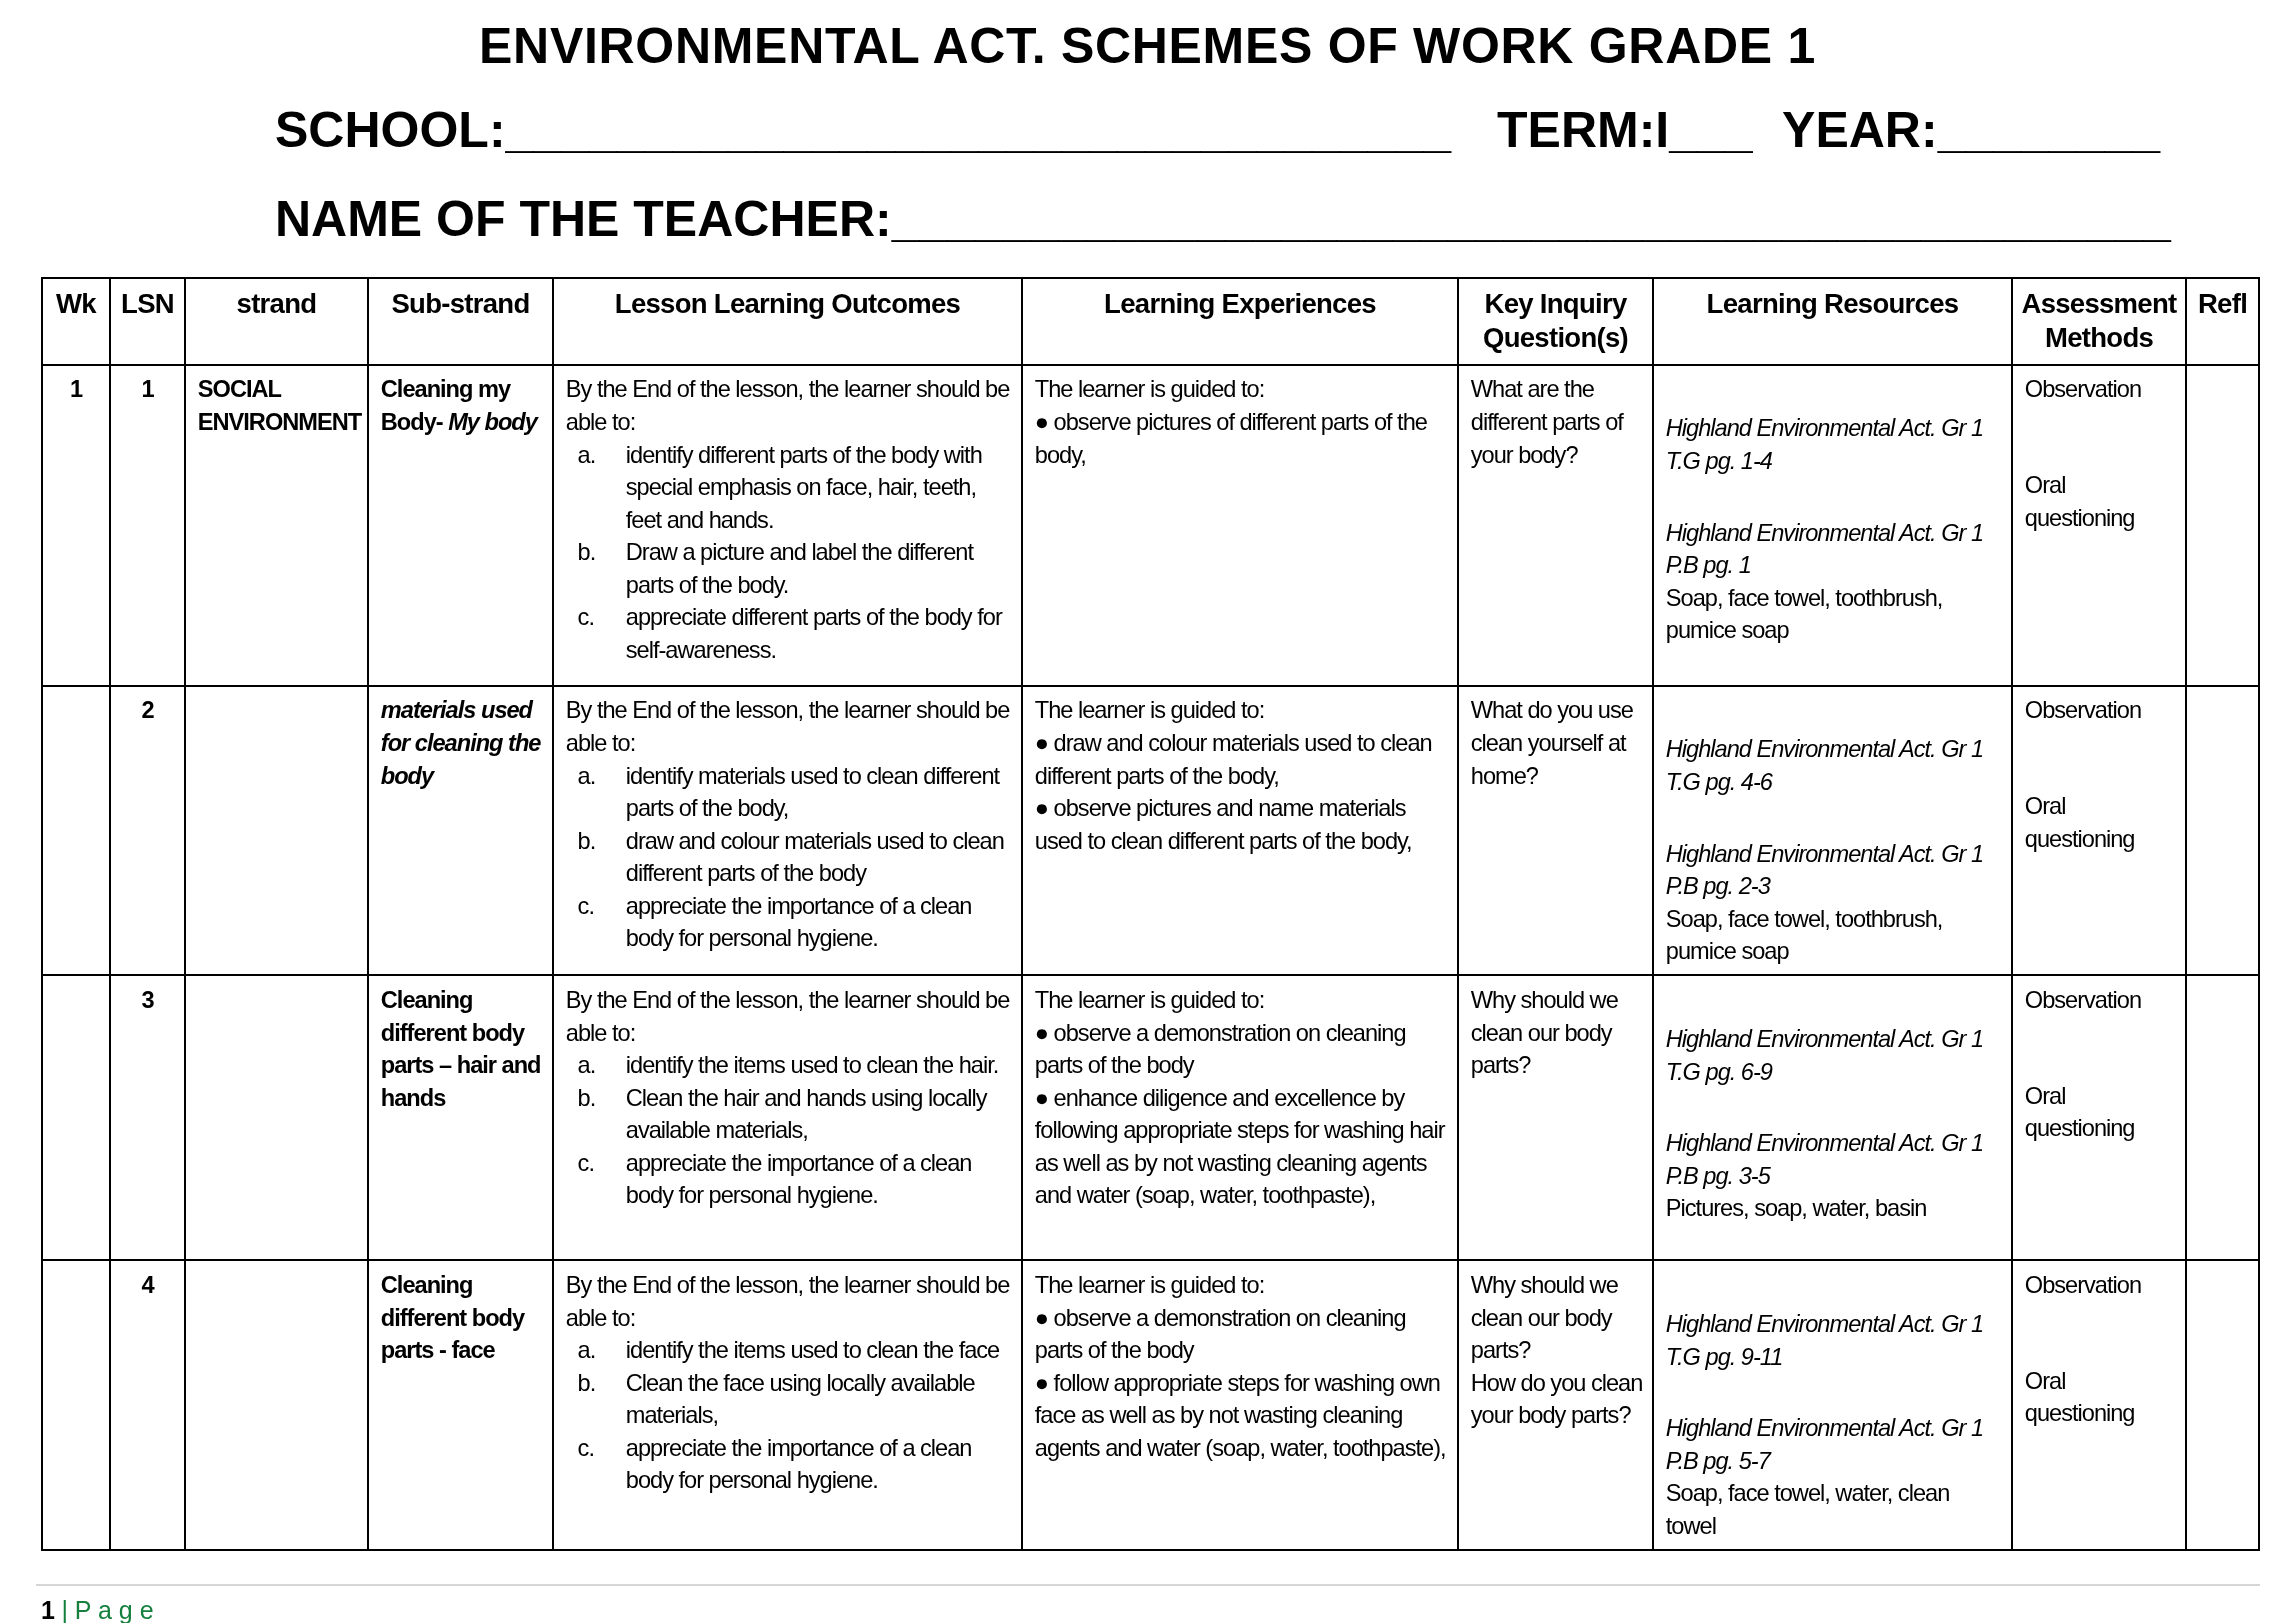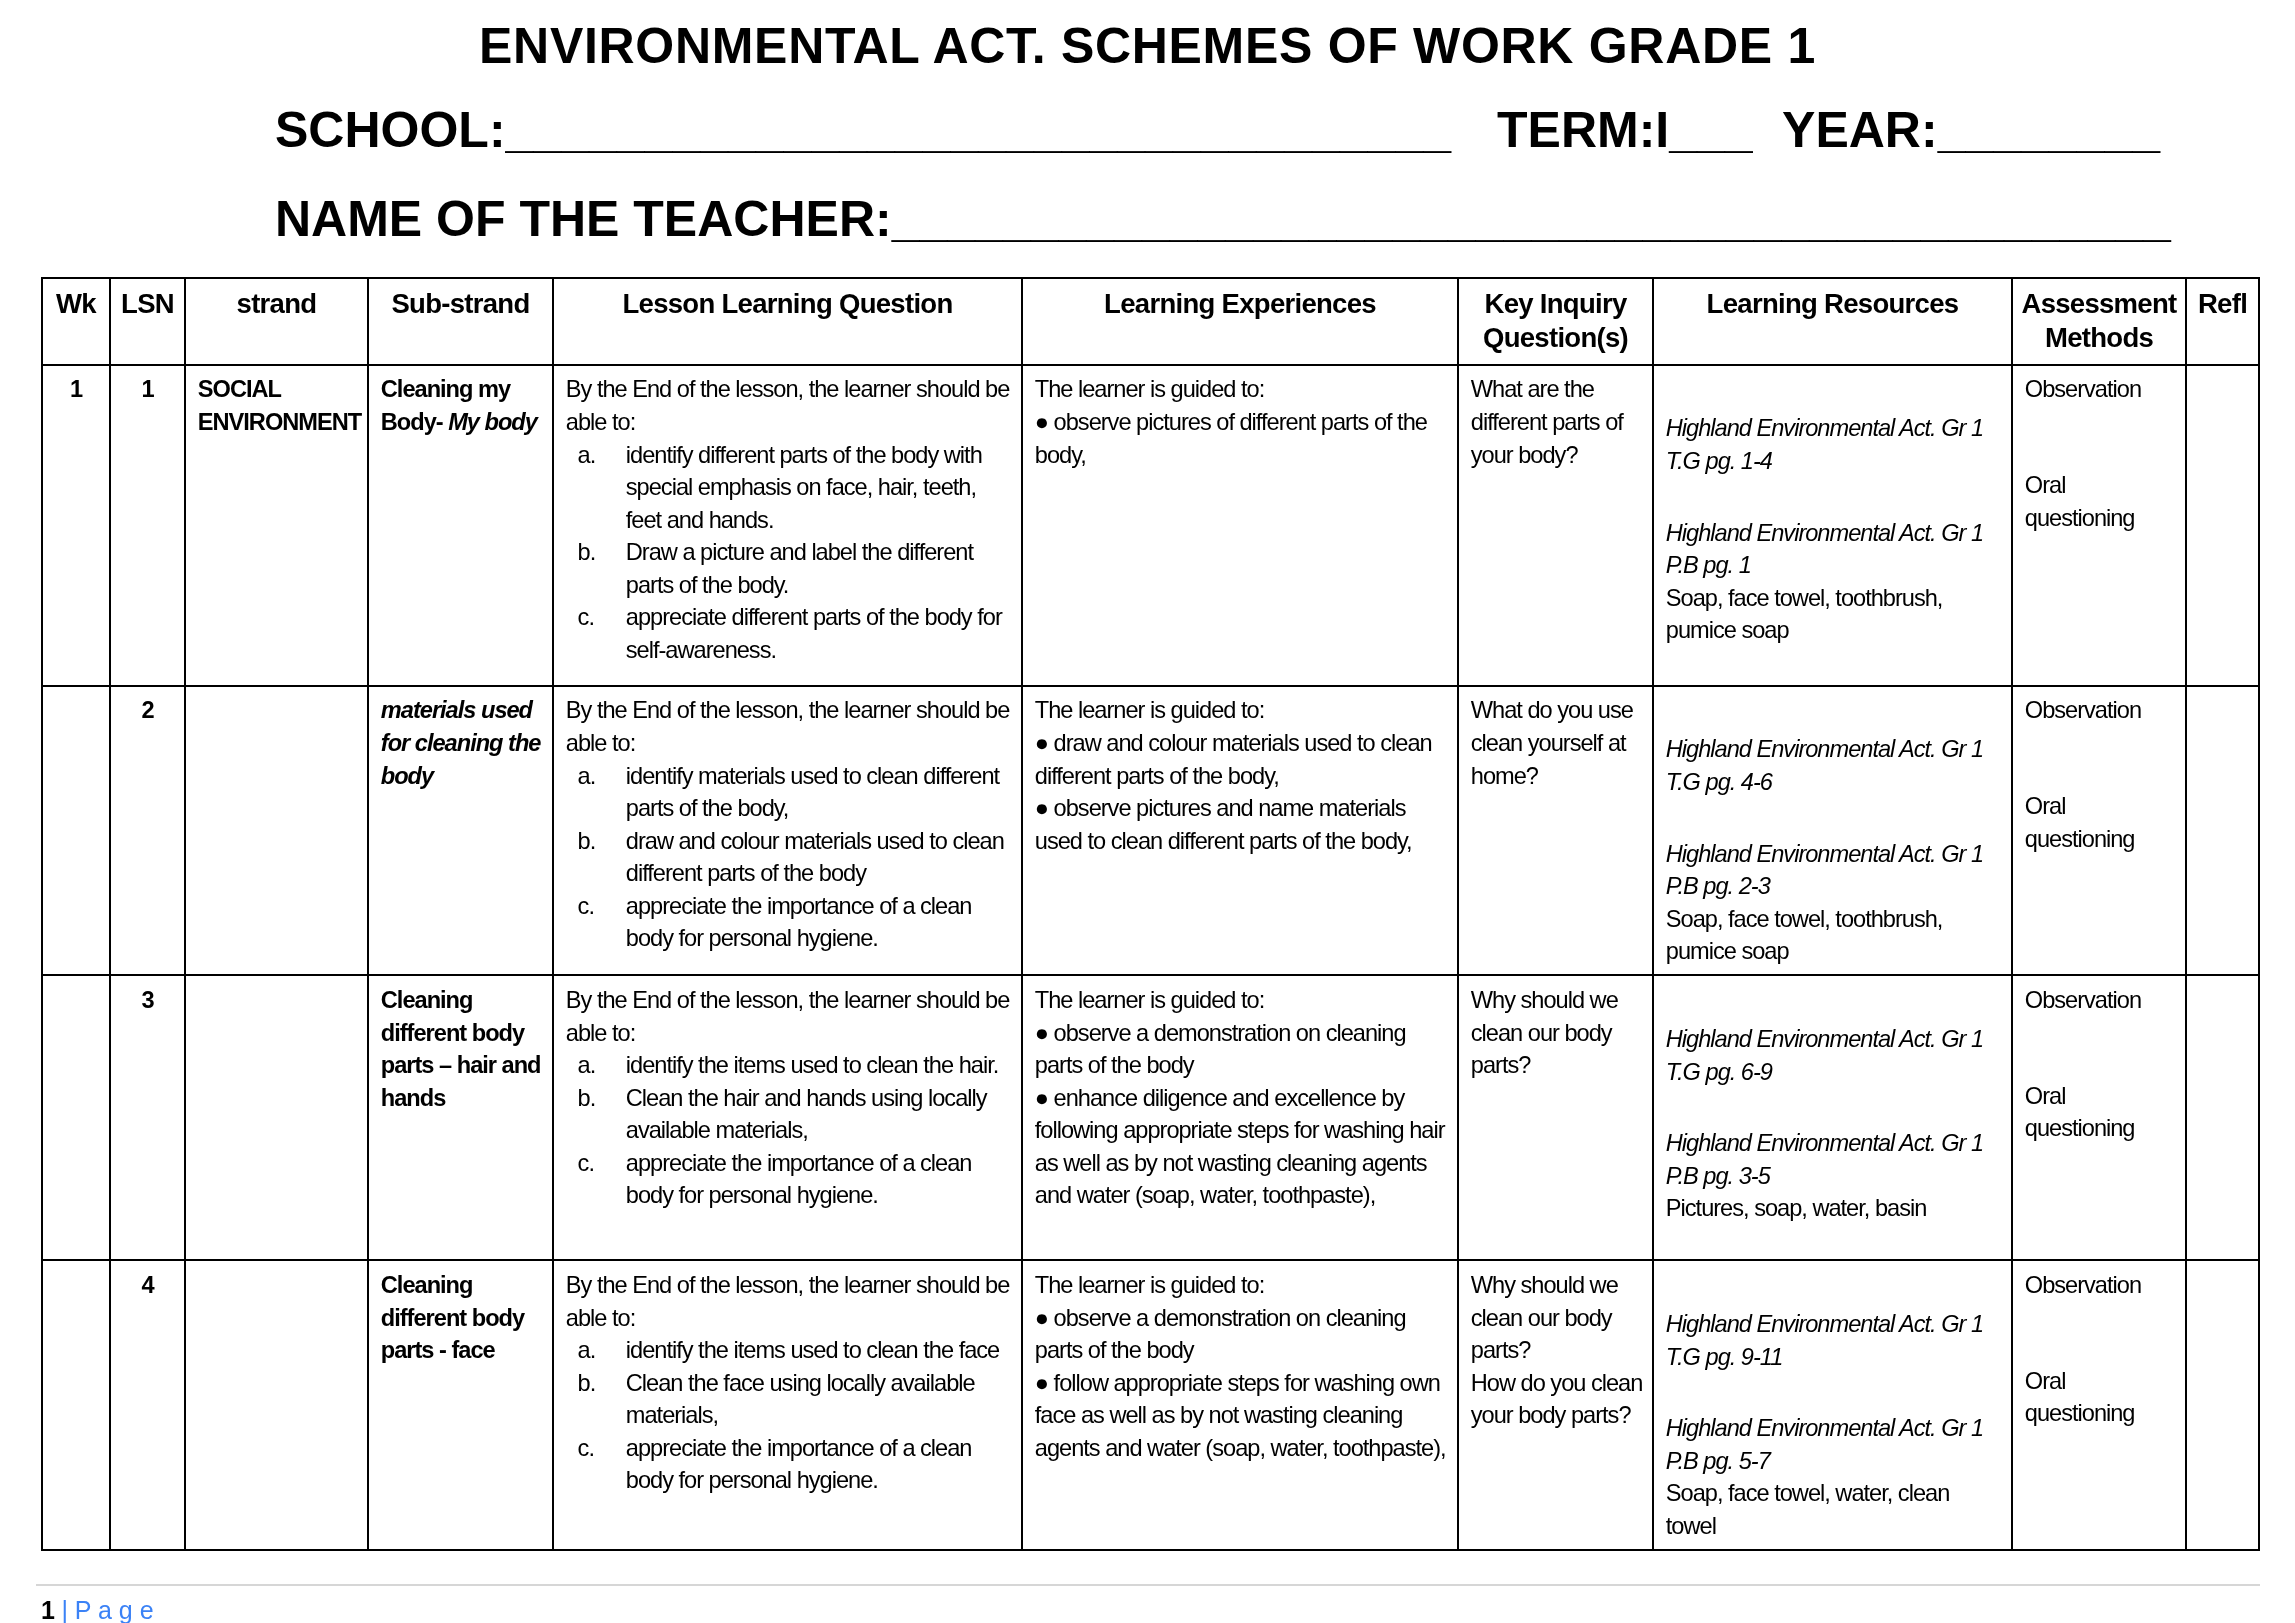--- a/index.html
+++ b/index.html
@@ -27,21 +27,21 @@
   .b{font-weight:bold;}
   .i{font-style:italic;margin-top:39px;}
   .obj{display:flex;}
   .obj .lbl{flex:0 0 60px;padding-left:11.8px;box-sizing:border-box;}
   .obj .txt{flex:1 1 auto;}
   .gap-top{margin-top:63px;}
 
   .footer-rule{margin:33px 0 0 36px;width:2224px;height:2.6px;background:#d6d6d6;}
   .footer{margin:9.2px 0 0 41px;font-size:25px;}
   .pg-num{font-weight:bold;color:#000;}
-  .pg-rest{color:#3b82f6;margin-left:6.5px;}
+  .pg-rest{color:#15803d;margin-left:6.5px;}
 </style>
 </head>
 <body>
 
 <div class="page">
 
   <div class="doc-title">ENVIRONMENTAL ACT. SCHEMES OF WORK GRADE 1</div>
 
   <div class="fill-line school-line"><span>SCHOOL:</span><span class="uline">__________________________________</span><span class="hgap"></span><span>TERM:</span><span>I</span><span class="uline">___</span><span class="hgap2"></span><span>YEAR:</span><span class="uline">________</span></div>
 
@@ -59,21 +59,21 @@
         <col style="width:359px">
         <col style="width:174px">
         <col style="width:73px">
     </colgroup>
     <thead>
       <tr>
         <th>Wk</th>
         <th>LSN</th>
         <th>strand</th>
         <th>Sub-strand</th>
-        <th>Lesson Learning Question</th>
+        <th>Lesson Learning Outcomes</th>
         <th>Learning Experiences</th>
         <th>Key Inquiry Question(s)</th>
         <th>Learning Resources</th>
         <th>Assessment Methods</th>
         <th>Refl</th>
       </tr>
     </thead>
     <tbody id="rows">
         <tr>
           <td class="cen b">1</td>

